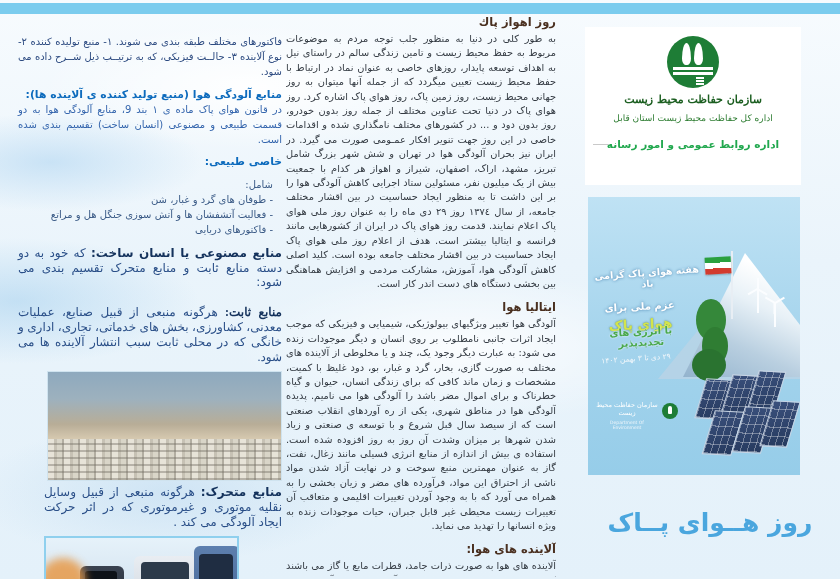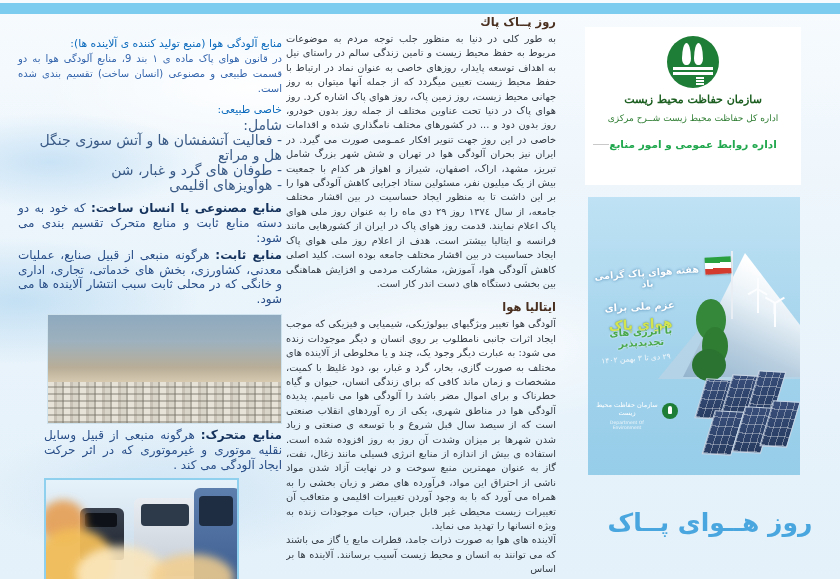--- a/index.html
+++ b/index.html
@@ -21,23 +21,23 @@
   .col-mid{position:absolute;left:286px;top:15px;width:270px;height:562px;direction:rtl;overflow:hidden;}
   .col-right{position:absolute;left:560px;top:0;width:280px;height:579px;}
 
   
   .mid-heading{color:#4a3020;font-weight:bold;font-size:11.5px;margin:0 0 3px 0;}
   .mid-heading.gap{margin-top:9px;}
   .mid-body{color:#333a42;font-size:9.8px;line-height:14.4px;text-align:justify;margin:0;}
 
   
   .intro{color:#2c4a80;font-size:10px;line-height:14.8px;text-align:justify;margin:5px 0 9px 0;}
-  .blue-heading{color:#0d6bbd;font-weight:normal;font-size:10.8px;margin:7px 0 2px 0;}
+  .blue-heading{color:#0d6bbd;font-weight:bold;font-size:10.8px;margin:7px 0 2px 0;}
   .sources-body{color:#3465ad;font-size:10px;line-height:14.8px;text-align:justify;margin:0;}
-  .list{color:#3a5a86;font-size:14px;line-height:15px;margin:0;}
+  .list{color:#3a5a86;font-size:10px;line-height:15px;margin:9px;}
   .navy-para{color:#2a4f88;font-size:12px;line-height:14.8px;text-align:justify;margin:8px 0 0 0;}
   .navy-para b{color:#14325c;}
 
   .city-photo{width:233px;height:108px;margin:7px 0 4px 0;border:1px solid #cfe3ef;overflow:hidden;}
   .city-sky{height:62%;background:linear-gradient(180deg,#8ea9be 0%,#9db1be 40%,#b8ad97 78%,#d6c9b0 100%);}
   .city-town{height:38%;
     background:
       repeating-linear-gradient(0deg, rgba(110,105,95,.40) 0 2px, rgba(0,0,0,0) 2px 7px),
       repeating-linear-gradient(90deg,#e7e3d8 0 6px,#c6c1b4 6px 9px,#d9d5c8 9px 14px,#b2ada1 14px 16px);}
   .cars-photo{width:191px;height:110px;margin:6px 43px 0 0;border:2px solid #8fd0ee;position:relative;overflow:hidden;
@@ -117,34 +117,35 @@
     font-size:27px;font-weight:bold;color:#101010;direction:rtl;}
   .big-day{position:absolute;left:35px;top:508px;width:230px;text-align:center;
     font-size:25px;font-weight:bold;color:#4aa6de;direction:rtl;}
 </style>
 </head>
 <body>
 
 <div class="topbar"></div>
 
 <div class="col-left">
+  <p class="intro">فاكتورهای مختلف طبقه بندی می شوند. ۱- منبع تولیده كننده ۲- نوع آلاینده ۳- حالــت فیزیكی، كه به ترتیــب ذیل شــرح داده می شود.</p>
 
   <div class="blue-heading">منابع آلودگی هوا (منبع تولید كننده ی آلاینده ها):</div>
   <p class="sources-body">در قانون هوای پاک ماده ی ۱ بند 9، منابع آلودگی هوا به دو قسمت طبیعی و مصنوعی (انسان ساخت) تقسیم بندی شده است.</p>
 
   <div class="blue-heading">خاصی طبیعی:</div>
   <div class="list">
     <div>شامل:</div>
+    <div>- طوفان های گرد و غبار، شن</div>
     <div>- فعالیت آتشفشان ها و آتش سوزی جنگل هل و مراتع</div>
-    <div>- طوفان های گرد و غبار، شن</div>
-    <div>- هواویزهای اقلیمی</div>
+    <div>- فاكتورهای دریایی</div>
   </div>
 
   <p class="navy-para"><b>منابع مصنوعی یا انسان ساخت:</b><span> كه خود به دو دسته منابع ثابت و منابع متحرک تقسیم بندی می شود:</span></p>
-  <p class="navy-para" style="margin-top:2px;"><b>منابع ثابت:</b><span> هرگونه منبعی از قبیل صنایع، عملیات معدنی، كشاورزی، بخش های خدماتی، تجاری، اداری و خانگی كه در محلی ثابت سبب انتشار آلاینده ها می شود.</span></p>
+  <p class="navy-para" style="margin-top:15px;font-family:Liberation Serif, serif;"><b>منابع ثابت:</b><span> هرگونه منبعی از قبیل صنایع، عملیات معدنی، كشاورزی، بخش های خدماتی، تجاری، اداری و خانگی كه در محلی ثابت سبب انتشار آلاینده ها می شود.</span></p>
 
   <div class="city-photo">
     <div class="city-sky"></div>
     <div class="city-town"></div>
   </div>
 
   <p class="navy-para" style="margin-top:2px;margin-left:26px;"><b>منابع متحرک:</b><span> هرگونه منبعی از قبیل وسایل نقلیه موتوری و غیرموتوری كه در اثر حركت ایجاد آلودگی می كند .</span></p>
 
   <div class="cars-photo">
     <div class="car c3">
@@ -157,44 +158,45 @@
         <div class="win"></div>
       </div>
     <div class="smoke sm4"></div>
     <div class="smoke sm1"></div>
     <div class="smoke sm2"></div>
     <div class="smoke sm3"></div>
   </div>
 </div>
 
 <div class="col-mid">
-  <div class="mid-heading">روز پــاک پاك</div>
+  <div class="mid-heading">روز اهواز پاك</div>
   <p class="mid-body">به طور كلی در دنیا به منظور جلب توجه مردم به موضوعات مربوط به حفظ محیط زیست و تامین زندگی سالم در راستای نیل به اهداف توسعه پایدار، روزهای خاصی به عنوان نماد در ارتباط با حفظ محیط زیست تعیین میگردد كه از جمله آنها میتوان به روز جهانی محیط زیست، روز زمین پاک، روز هوای پاک اشاره كرد. روز هوای پاک در دنیا تحت عناوین مختلف از جمله روز بدون خودرو، روز بدون دود و ... در كشورهای مختلف نامگذاری شده و اقدامات خاصی در این روز جهت تنویر افكار عمـومی صورت می گیرد. در ایران نیز بحران آلودگی هوا در تهران و شش شهر بزرگ شامل تبریز، مشهد، اراک، اصفهان، شیراز و اهواز هر كدام با جمعیت بیش از یک میلیون نفر، مسئولین ستاد اجرایی كاهش آلودگی هوا را بر این داشت تا به منظور ایجاد حساسیت در بین اقشار مختلف جامعه، از سال ۱۳۷٤ روز ۲۹ دی ماه را به عنوان روز ملی هوای پاک اعلام نمایند. قدمت روز هوای پاک در ایران از كشورهایی مانند فرانسه و ایتالیا بیشتر است. هدف از اعلام روز ملی هوای پاک ایجاد حساسیت در بین اقشار مختلف جامعه بوده است. كلید اصلی كاهش آلودگی هوا، آموزش، مشاركت مردمی و افزایش هماهنگی بین بخشی دستگاه های دست اندر كار است.</p>
   <div class="mid-heading gap">ایتالیا هوا</div>
   <p class="mid-body">آلودگی هوا تغییر ویژگیهای بیولوژیكی، شیمیایی و فیزیكی كه موجب ایجاد اثرات جانبی نامطلوب بر روی انسان و دیگر موجودات زنده می شود: به عبارت دیگر وجود یک، چند و یا مخلوطی از آلاینده های مختلف به صورت گازی، بخار، گرد و غبار، بو، دود غلیظ با كمیت، مشخصات و زمان ماند كافی كه برای زندگی انسان، حیوان و گیاه خطرناک و برای اموال مضر باشد را آلودگی هوا می نامیم. پدیده آلودگی هوا در مناطق شهری، یكی از ره آوردهای انقلاب صنعتی است كه از سیصد سال قبل شروع و با توسعه ی صنعتی و زیاد شدن شهرها بر میزان وشدت آن روز به روز افزوده شده است. استفاده ی بیش از اندازه از منابع انرژی فسیلی مانند زغال، نفت، گاز به عنوان مهمترین منبع سوخت و در نهایت آزاد شدن مواد ناشی از احتراق این مواد، فرآورده های مضر و زیان بخشی را به همراه می آورد كه با به وجود آوردن تغییرات اقلیمی و متعاقب آن تغییرات زیست محیطی غیر قابل جبران، حیات موجودات زنده به ویژه انسانها را تهدید می نماید.</p>
+  <div class="mid-heading gap">آلاینده های هوا:</div>
   <p class="mid-body">آلاینده های هوا به صورت ذرات جامد، قطرات مایع یا گاز می باشند كه می توانند به انسان و محیط زیست آسیب برسانند. آلاینده ها بر اساس</p>
 </div>
 
 <div class="col-right">
 
   <div class="org-card">
     <div class="logo-circle">
       <div class="logo-leaf l1"></div>
       <div class="logo-leaf l2"></div>
       <div class="logo-stripe s1"></div>
       <div class="logo-stripe s2"></div>
       <div class="logo-mini m1"></div>
       <div class="logo-mini m2"></div>
       <div class="logo-mini m3"></div>
     </div>
     <div class="org-name">سازمان حفاظت محیط زیست</div>
-    <div class="org-dept">اداره کل حفاظت محیط زیست شــرح مرکزی</div>
+    <div class="org-dept">اداره کل حفاظت محیط زیست استان قابل</div>
     <div class="pr-line">
       <span class="pr-dash"></span>
-      <span>اداره روابط عمومی و امور منابع</span>
+      <span>اداره روابط عمومی و امور رسانه</span>
     </div>
   </div>
 
   <div class="poster">
     <div class="ridge"></div>
     <div class="mountain"></div>
     <div class="turb-pole" style="left:169px;top:92px;"></div>
     <div class="blade" style="left:169px;top:81px;transform:rotate(0deg);"></div>
     <div class="blade" style="left:169px;top:81px;transform:rotate(120deg);"></div>
     <div class="blade" style="left:169px;top:81px;transform:rotate(240deg);"></div>

